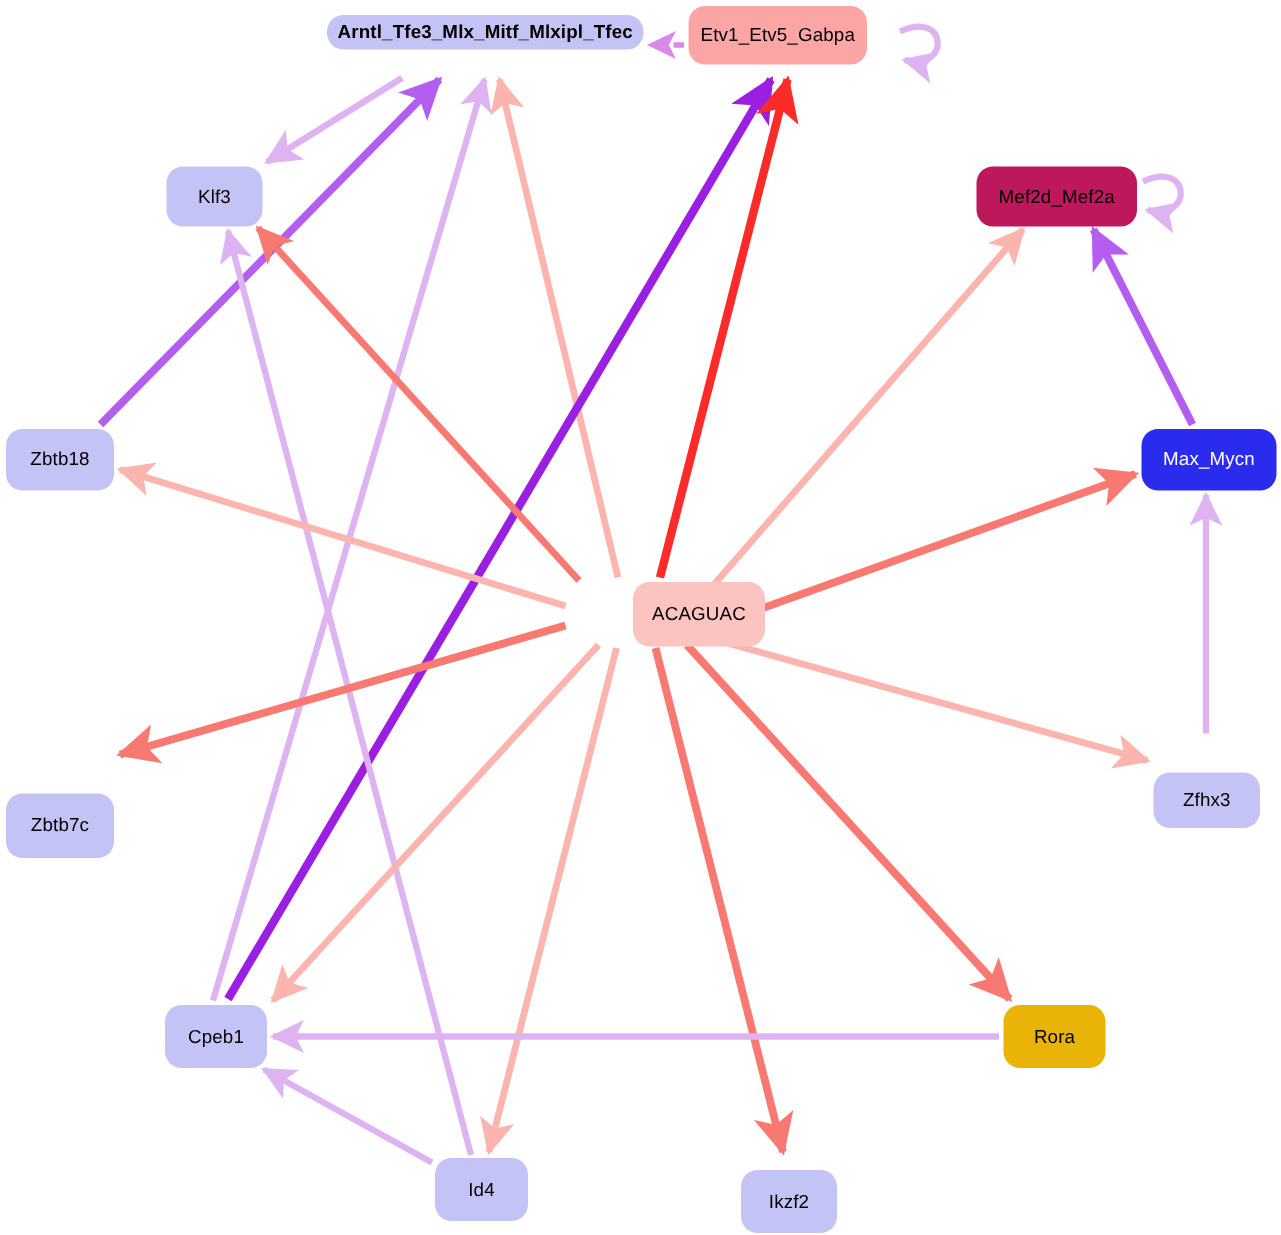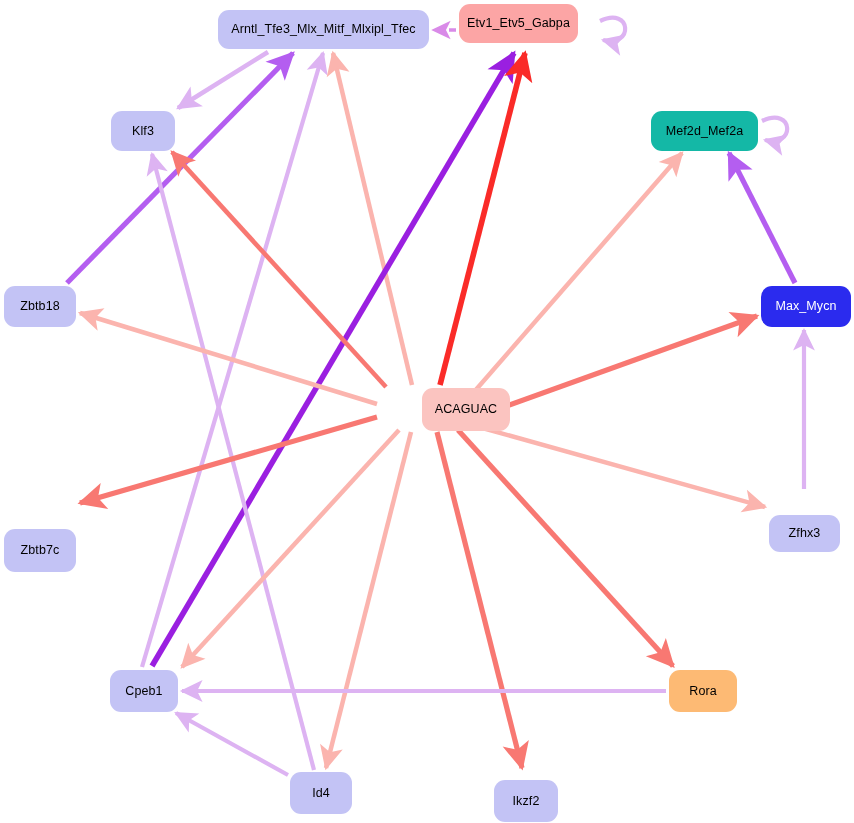--- a/index.html
+++ b/index.html
@@ -94,51 +94,51 @@
         <line x1="437" y1="432" x2="522" y2="768" stroke="#f87872" stroke-width="5.2" stroke-linecap="butt" marker-end="url(#ah7)"></line>
         <line x1="666" y1="691" x2="182" y2="691" stroke="#ddb3f2" stroke-width="4.2" stroke-linecap="butt" marker-end="url(#ah1)"></line>
         <line x1="288" y1="775" x2="176" y2="713" stroke="#ddb3f2" stroke-width="4.2" stroke-linecap="butt" marker-end="url(#ah1)"></line>
       </g>
     <g id="loops-group">
         <path d="M 600 21 C 632 6, 634 48, 603 40" fill="none" stroke="#ddb3f2" stroke-width="4.2" marker-end="url(#ah1)"></path>
         <path d="M 762 121 C 794 106, 796 148, 765 140" fill="none" stroke="#ddb3f2" stroke-width="4.2" marker-end="url(#ah1)"></path>
       </g>
   </svg>
   <div id="nodes-layer">
-      <div class="node" style="left: 218px; top: 10px; width: 211px; height: 39px; background: rgb(195, 195, 245); color: rgb(0, 0, 0);">
+      <div class="node" style="left: 218px; top: 10px; width: 211px; height: 23px; background: rgb(195, 195, 245); color: rgb(0, 0, 0); font-weight: bold;">
         <span class="node-label">Arntl_Tfe3_Mlx_Mitf_Mlxipl_Tfec</span>
       </div>
       <div class="node" style="left: 459px; top: 4px; width: 119px; height: 39px; background: #fca5a5; color: rgb(0, 0, 0);">
         <span class="node-label">Etv1_Etv5_Gabpa</span>
       </div>
       <div class="node" style="left: 111px; top: 111px; width: 64px; height: 40px; background: rgb(195, 195, 245); color: rgb(0, 0, 0);">
         <span class="node-label">Klf3</span>
       </div>
-      <div class="node" style="left: 651px; top: 111px; width: 107px; height: 40px; background: #14b8a6; color: rgb(0, 0, 0);">
+      <div class="node" style="left: 651px; top: 111px; width: 107px; height: 40px; background: #be185d; color: rgb(0, 0, 0);">
         <span class="node-label">Mef2d_Mef2a</span>
       </div>
       <div class="node" style="left: 4px; top: 286px; width: 72px; height: 41px; background: rgb(195, 195, 245); color: rgb(0, 0, 0);">
         <span class="node-label">Zbtb18</span>
       </div>
       <div class="node" style="left: 761px; top: 286px; width: 90px; height: 41px; background: rgb(43, 43, 238); color: rgb(255, 255, 255);">
         <span class="node-label">Max_Mycn</span>
       </div>
       <div class="node" style="left: 379px; top: 388px; width: 88px; height: 43px; background: rgb(251, 196, 192); color: rgb(0, 0, 0); margin-left: 43px;">
         <span class="node-label">ACAGUAC</span>
       </div>
       <div class="node" style="left: 4px; top: 492px; width: 72px; height: 43px; background: rgb(195, 195, 245); color: rgb(0, 0, 0); margin-top: 37px;">
         <span class="node-label">Zbtb7c</span>
       </div>
       <div class="node" style="left: 769px; top: 492px; width: 71px; height: 37px; background: rgb(195, 195, 245); color: rgb(0, 0, 0); margin-top: 23px;">
         <span class="node-label">Zfhx3</span>
       </div>
       <div class="node" style="left: 110px; top: 670px; width: 68px; height: 42px; background: rgb(195, 195, 245); color: rgb(0, 0, 0);">
         <span class="node-label">Cpeb1</span>
       </div>
-      <div class="node" style="left: 669px; top: 670px; width: 68px; height: 42px; background: #fdba74; color: rgb(0, 0, 0);">
+      <div class="node" style="left: 669px; top: 670px; width: 68px; height: 42px; background: #eab308; color: rgb(0, 0, 0);">
         <span class="node-label">Rora</span>
       </div>
       <div class="node" style="left: 290px; top: 772px; width: 62px; height: 42px; background: rgb(195, 195, 245); color: rgb(0, 0, 0);">
         <span class="node-label">Id4</span>
       </div>
       <div class="node" style="left: 494px; top: 780px; width: 64px; height: 42px; background: rgb(195, 195, 245); color: rgb(0, 0, 0);">
         <span class="node-label">Ikzf2</span>
       </div>
     </div>
 </div>

